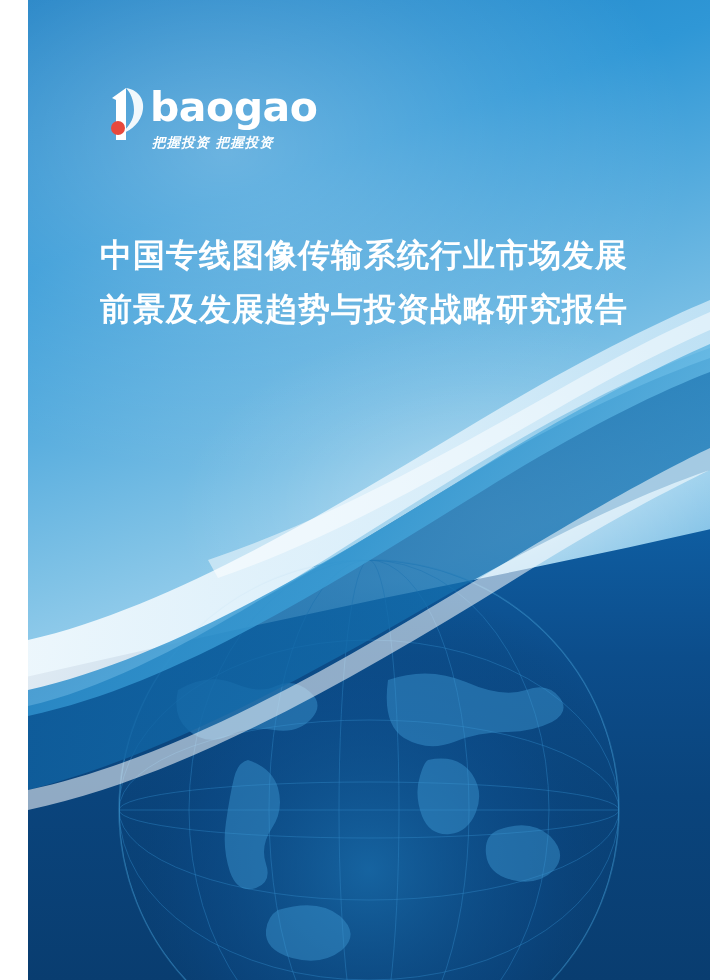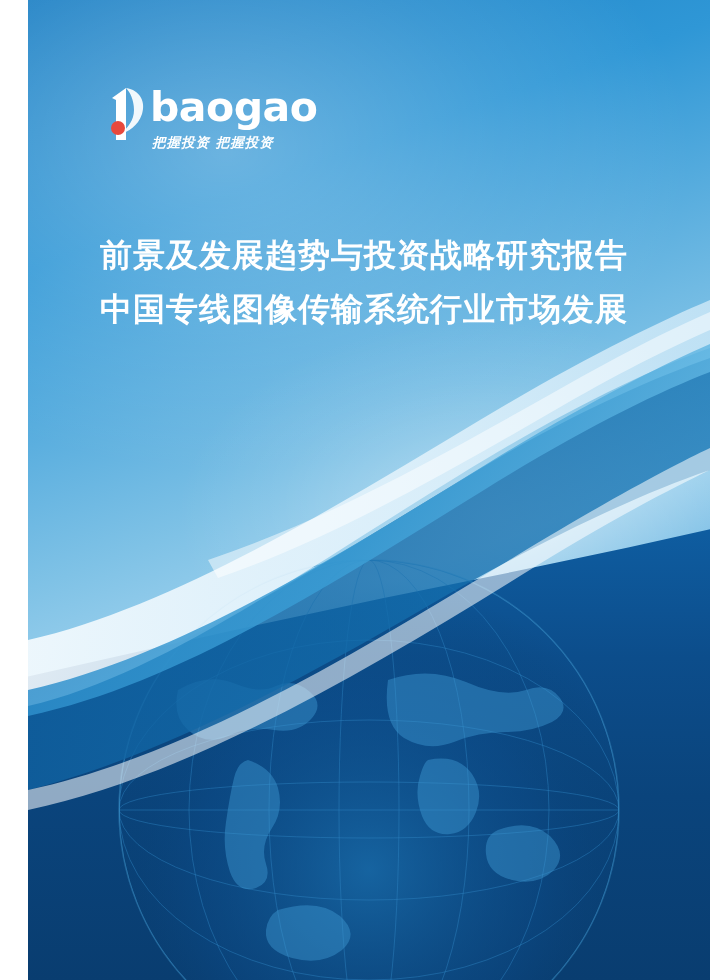--- a/index.html
+++ b/index.html
@@ -233,21 +233,21 @@
           <circle cx="16" cy="44" r="7" fill="#e8483c"></circle>
         </svg>
       </div>
       <div class="logo-text-wrap">
         <div class="logo-word">baogao</div>
         <div class="logo-slogan">把握投资 把握投资</div>
       </div>
     </div>
 
     <div class="title-block">
+      <div class="title-line">中国专线图像传输系统行业市场发展</div>
       <div class="title-line">前景及发展趋势与投资战略研究报告</div>
-      <div class="title-line">中国专线图像传输系统行业市场发展</div>
     </div>
 
   </div>
 
   <div class="left-strip"></div>
   <div class="right-strip"></div>
 </div>
 
 </body></html>

